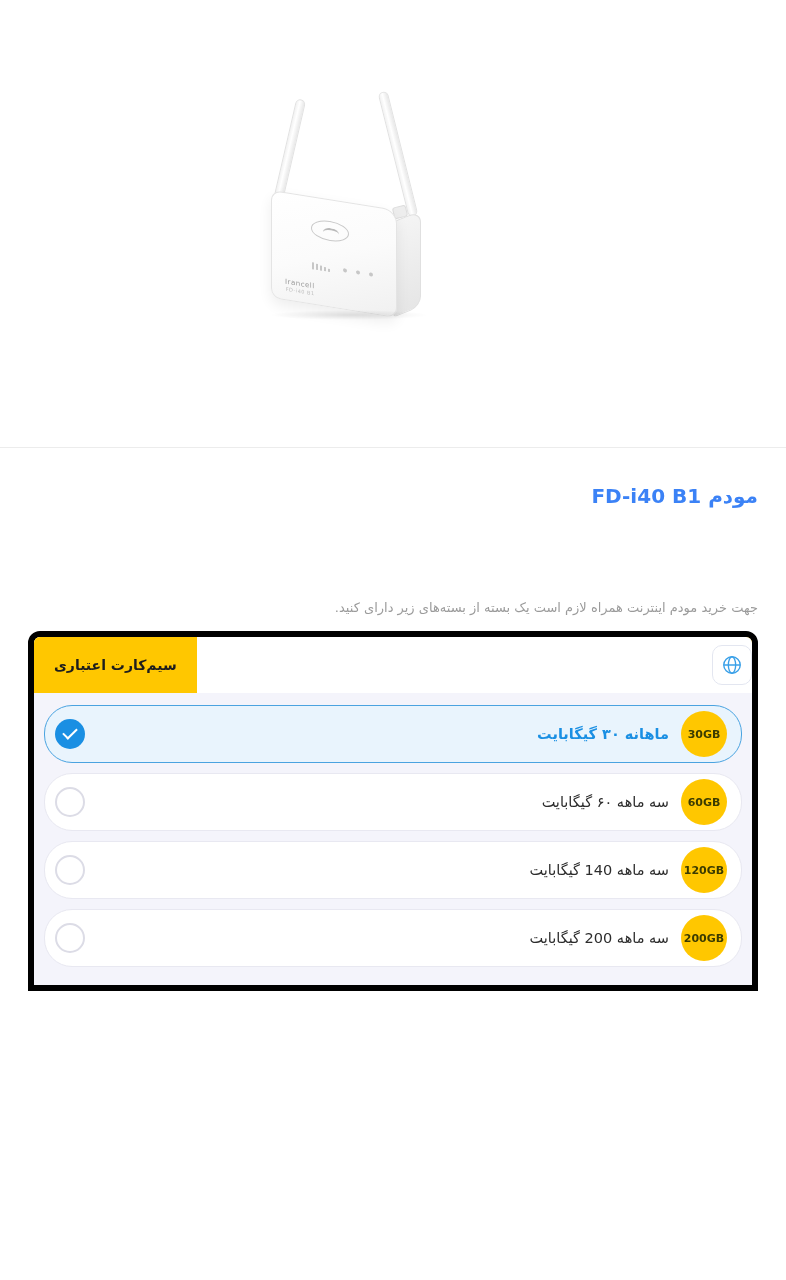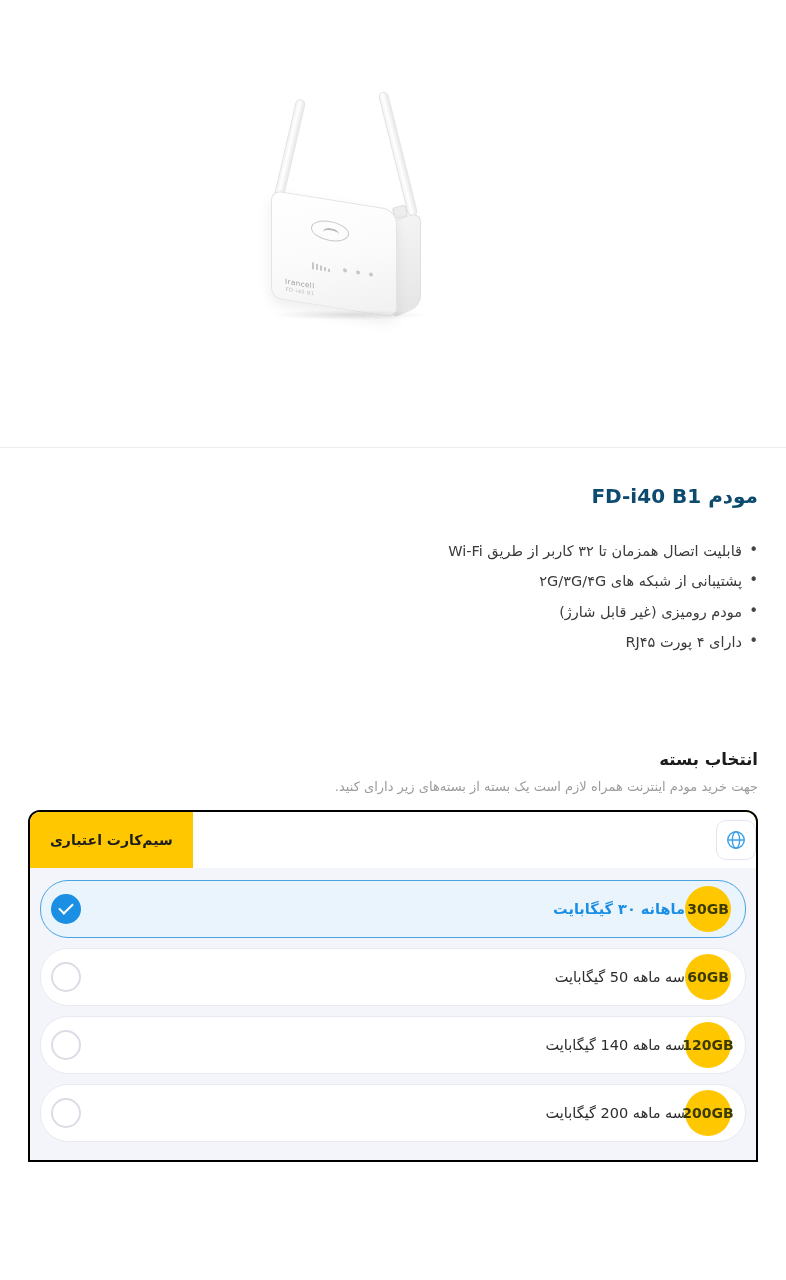--- a/index.html
+++ b/index.html
@@ -149,22 +149,22 @@
   }
 
   
   .info {
     padding: 36px 28px 0 28px;
     text-align: right;
   }
   .product-title {
     font-size: 20px;
     font-weight: bold;
-    color: #0c4a6e;
-    margin-bottom: 28px;
+    color: #3b82f6;
+    margin-bottom: 12px;
     direction: rtl;
   }
   .features { list-style: none; }
   .features li {
     font-size: 14.5px;
     color: #3a3a3a;
     line-height: 2.1;
     position: relative;
     padding-right: 16px;
   }
@@ -189,21 +189,21 @@
     color: #1b1b1b;
     margin-bottom: 10px;
   }
   .pack-sub {
     font-size: 13px;
     color: #9b9b9b;
     margin-bottom: 16px;
   }
 
   .pack-card {
-    border: 2px solid #000000;
+    border: 6px solid #000000;
     border-radius: 12px 12px 0 0;
     background: #eab308;
     overflow: hidden;
   }
   .pack-tabs {
     display: flex;
     flex-direction: row-reverse;
     align-items: center;
     height: 56px;
     background: #fff;
@@ -273,31 +273,32 @@
     width: 12px; height: 6px;
     border-left: 2.5px solid #fff;
     border-bottom: 2.5px solid #fff;
     transform: rotate(-45deg);
   }
   .pack-label {
     flex: 1;
     text-align: right;
     font-size: 14.5px;
     color: #2c2c2c;
+    padding-right: 12px;
   }
   .pack-item.selected .pack-label {
     color: #1a8fe3;
     font-weight: bold;
   }
   .badge {
     width: 46px; height: 46px;
     border-radius: 50%;
     background: #FFC700;
     color: #3b3b00;
-    font-size: 14px;
+    font-size: 11px;
     font-weight: bold;
     display: flex;
     align-items: center;
     justify-content: center;
     flex: 0 0 auto;
     direction: ltr;
     font-family: "DejaVu Sans", sans-serif;
   }
   .pack-item.selected .badge { box-shadow: 0 0 0 3px #e9f4fd; }
 </style>
@@ -330,30 +331,23 @@
       <div class="brand-mark">
         <span>Irancell</span>
         <small>FD-i40 B1</small>
       </div>
       <div class="modem-shadow"></div>
     </div>
   </div>
 
   <div class="info">
     <div class="product-title">مودم FD-i40 B1</div>
-    <ul class="features">
-      <li>قابلیت اتصال همزمان تا ۳۲ کاربر از طریق Wi-Fi</li>
-      <li>پشتیبانی از شبکه های ۲G/۳G/۴G</li>
-      <li>مودم رومیزی (غیر قابل شارژ)</li>
-      <li>دارای ۴ پورت RJ۴۵</li>
-    </ul>
   </div>
 
   <div class="pack-section">
-    <div class="pack-title">انتخاب بسته</div>
     <div class="pack-sub">جهت خرید مودم اینترنت همراه لازم است یک بسته از بسته‌های زیر دارای کنید.</div>
 
     <div class="pack-card">
       <div class="pack-tabs">
         <div class="tab-active">سیم‌کارت اعتباری</div>
         <div class="tab-spacer"></div>
         <div class="globe-btn">
           <svg width="22" height="22" viewBox="0 0 24 24" fill="none" stroke="#3aa0e8" stroke-width="1.5">
             <circle cx="12" cy="12" r="9"></circle>
             <ellipse cx="12" cy="12" rx="4" ry="9"></ellipse>
@@ -365,21 +359,21 @@
       <div class="pack-list">
 
         <div class="pack-item selected">
           <div class="radio on"></div>
           <div class="pack-label">ماهانه ۳۰ گیگابایت</div>
           <div class="badge">30GB</div>
         </div>
 
         <div class="pack-item">
           <div class="radio"></div>
-          <div class="pack-label">سه ماهه 50 گیگابایت</div>
+          <div class="pack-label">سه ماهه ۶۰ گیگابایت</div>
           <div class="badge">60GB</div>
         </div>
 
         <div class="pack-item">
           <div class="radio"></div>
           <div class="pack-label">سه ماهه 140 گیگابایت</div>
           <div class="badge">120GB</div>
         </div>
 
         <div class="pack-item">

